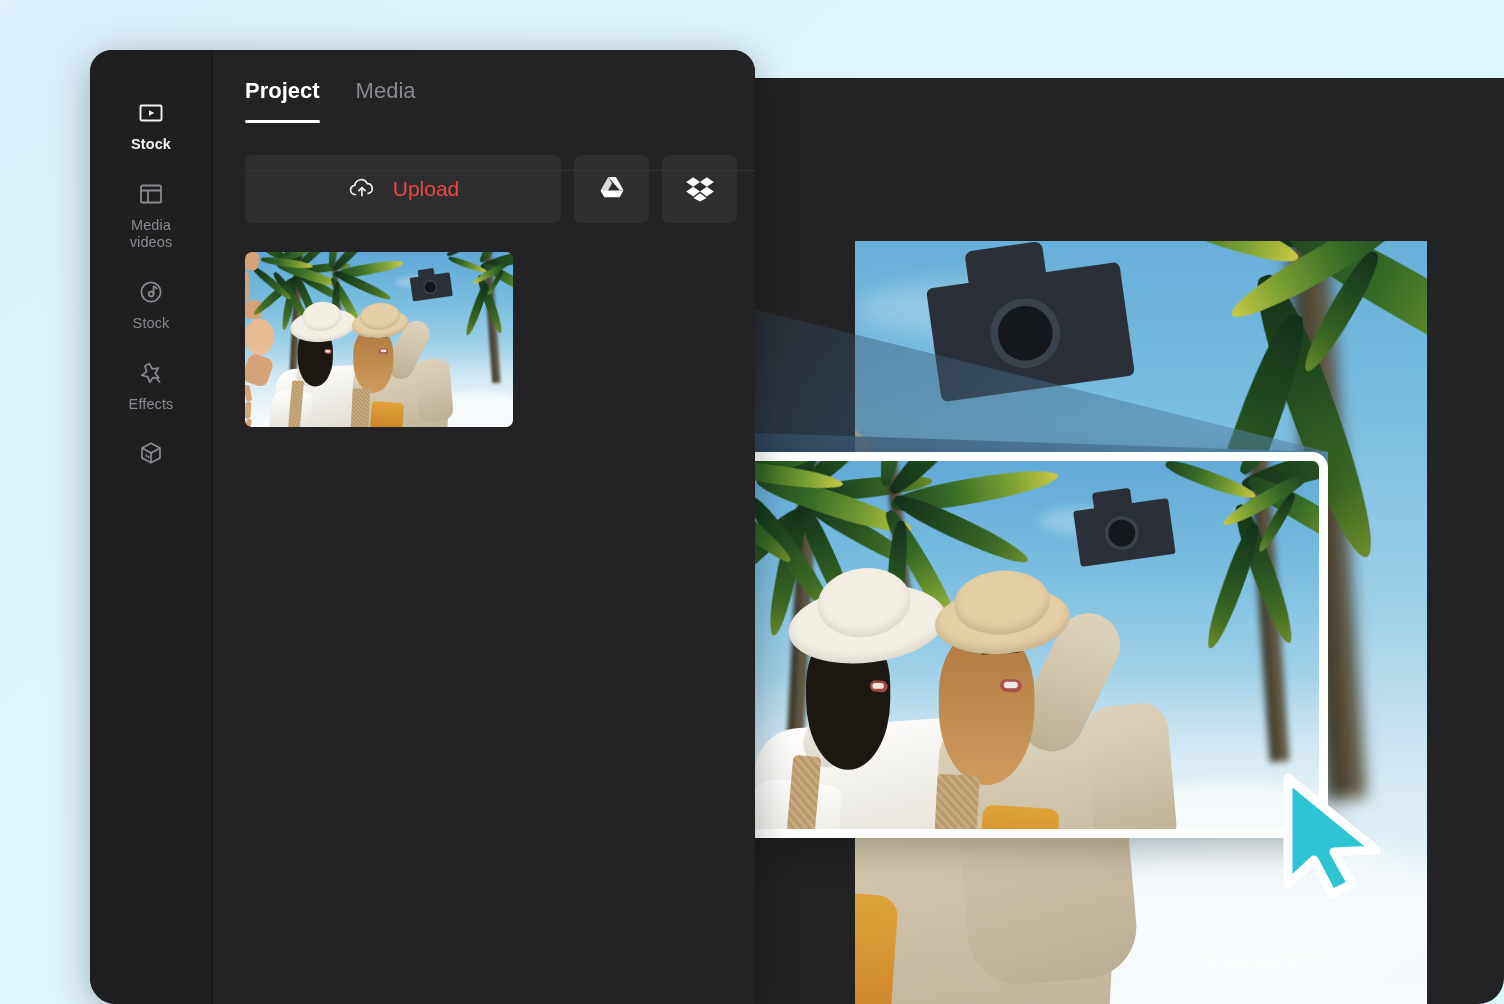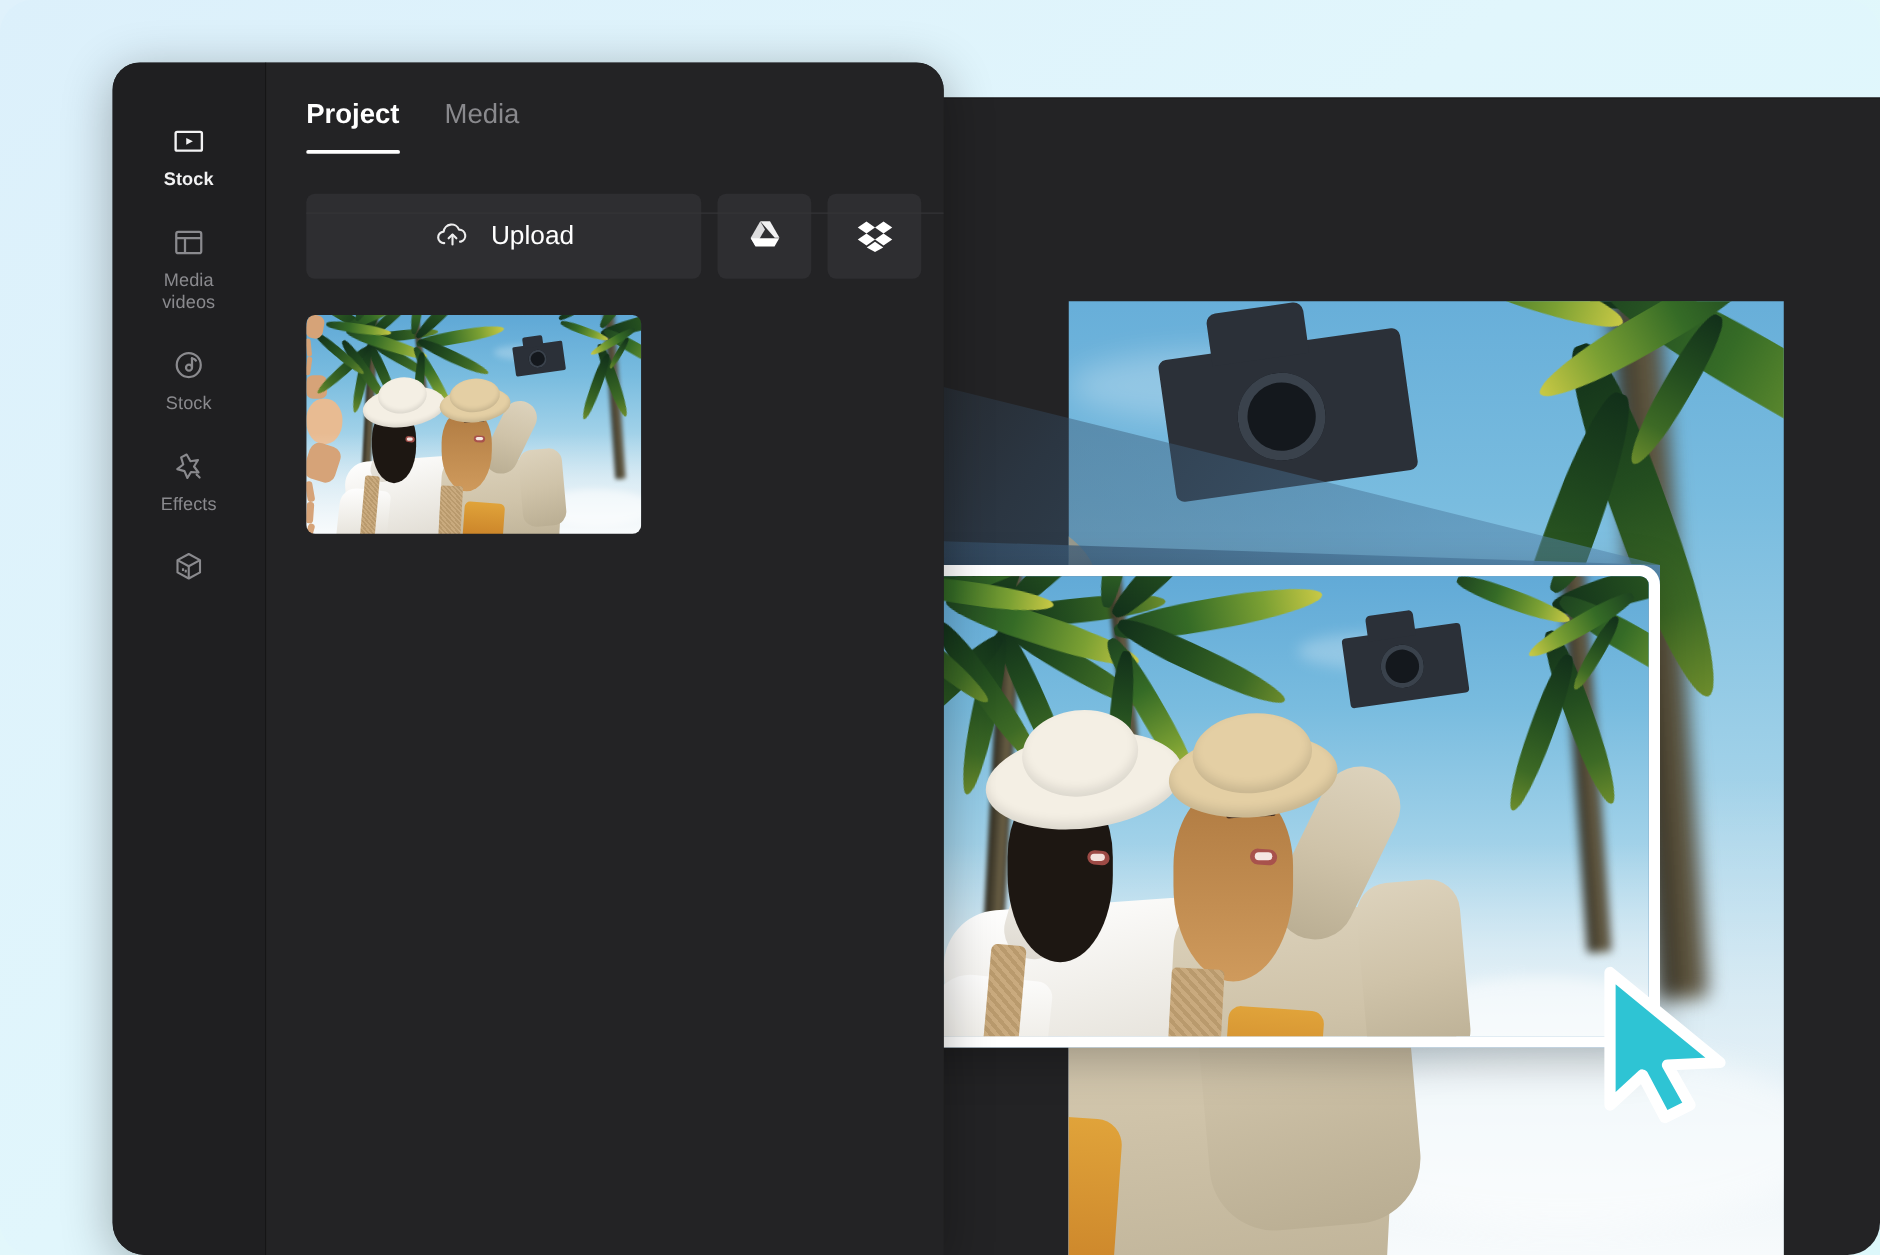--- a/index.html
+++ b/index.html
@@ -119,21 +119,21 @@
   }
   #upload-button {
     width: 316px; height: 68px;
     background: #2e2e31;
     border-radius: 7px;
     display: flex; align-items: center; justify-content: center; gap: 16px;
     cursor: pointer;
     border: none;
     font-family: inherit;
   }
-  #upload-button .label { font-size: 21px; color: #ffffff; }
+  #upload-button .label { font-size: 21px; color: #ef4444; }
   .src-button {
     width: 75px; height: 68px;
     background: #2e2e31;
     border-radius: 7px;
     display: flex; align-items: center; justify-content: center;
     cursor: pointer; border: none;
   }
 
   
   #media-grid { margin-top: 29px; }

